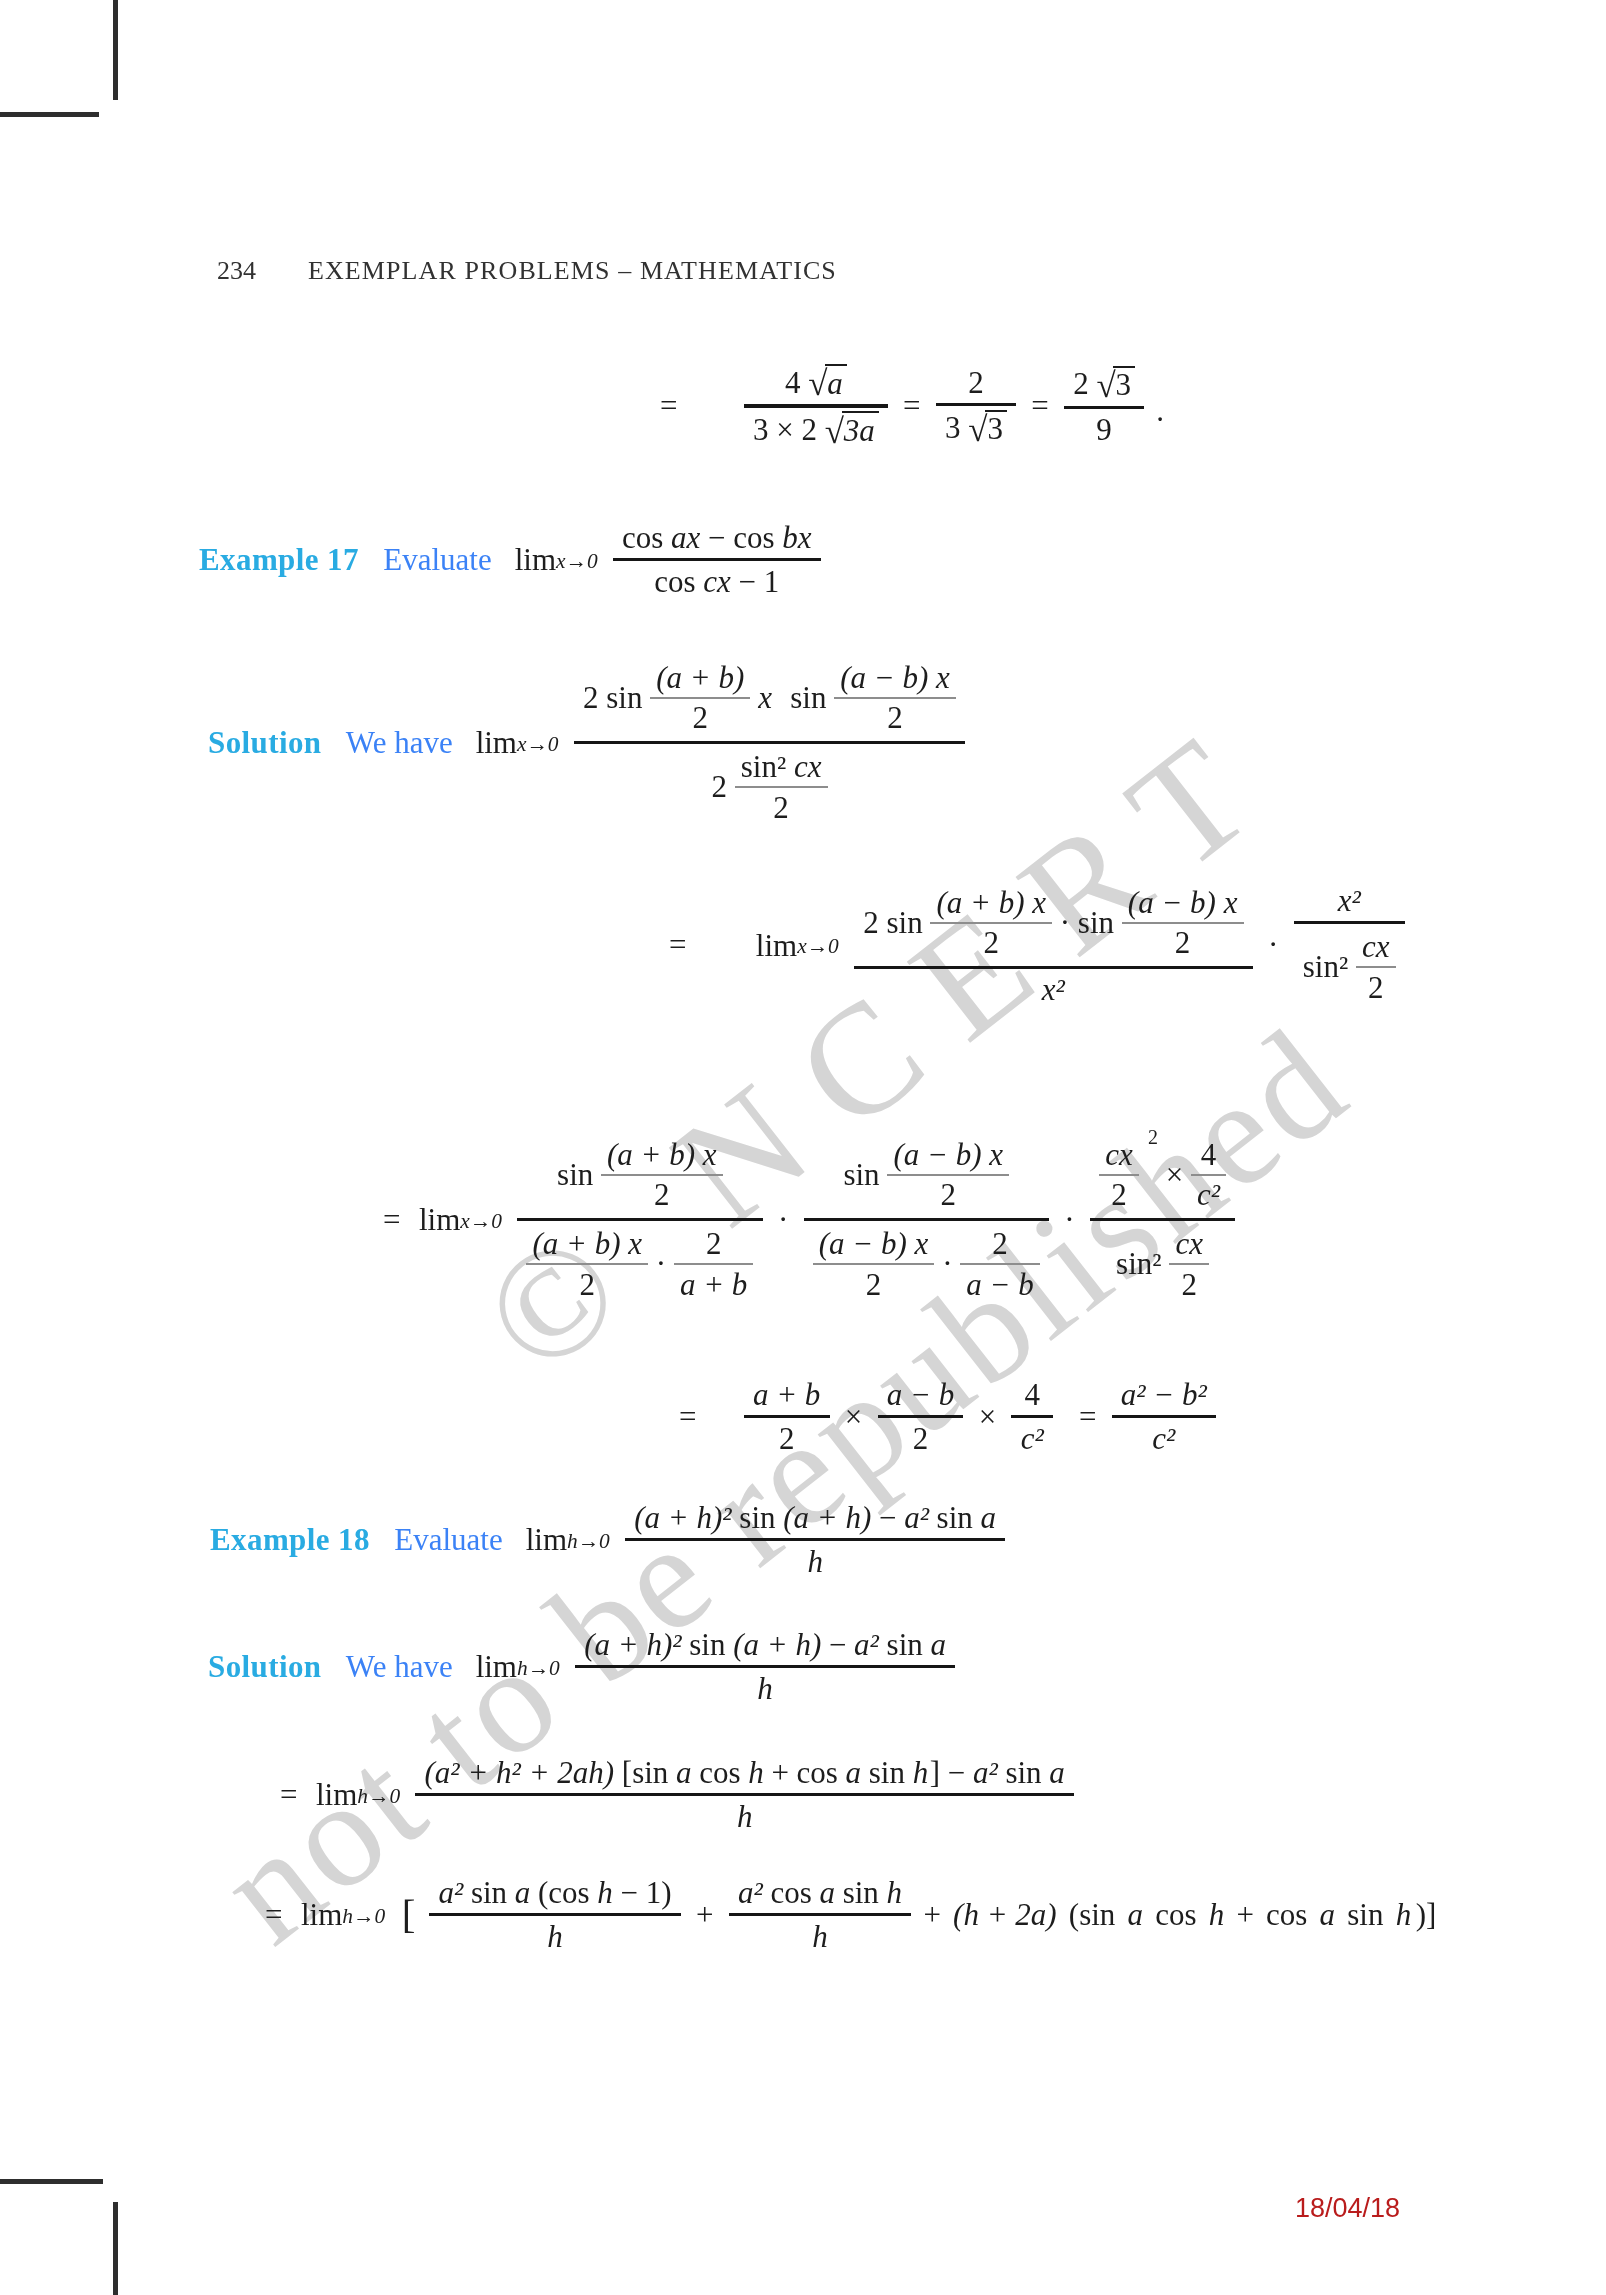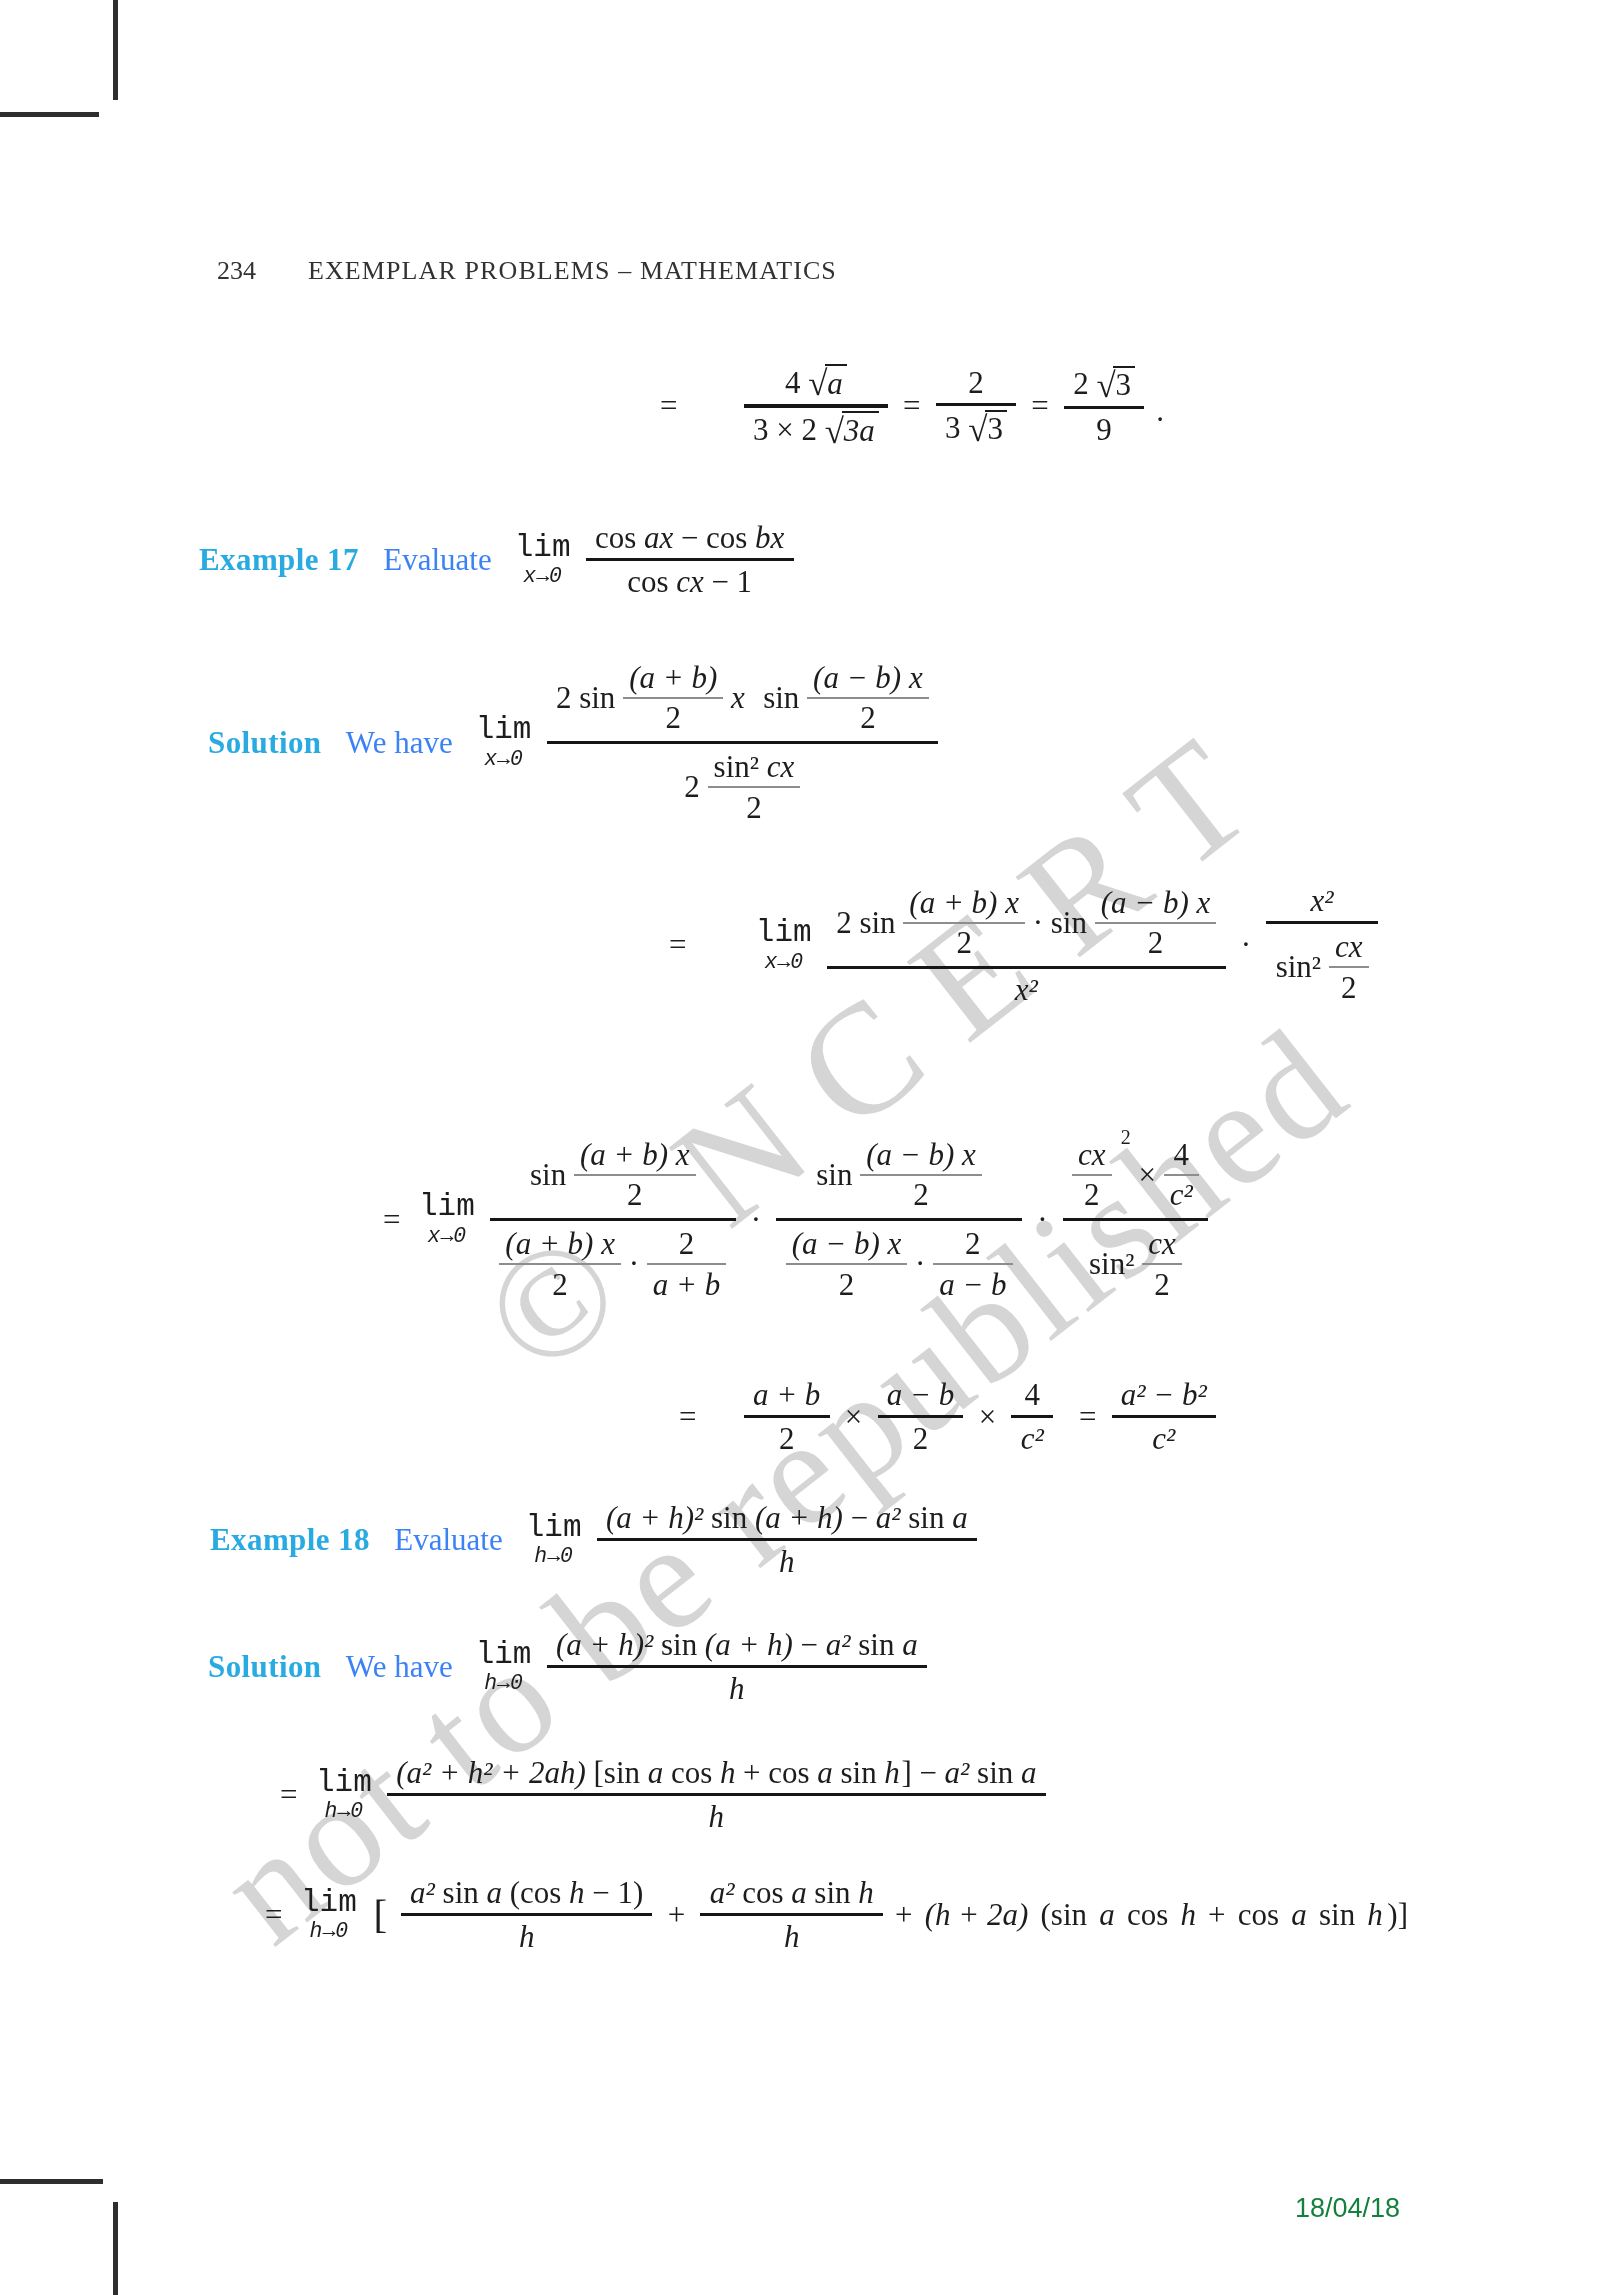--- a/index.html
+++ b/index.html
@@ -31,37 +31,37 @@
   .sign{margin:0 3.1px;font-style:normal;}
   .gapr{margin-right:54px;}
   .gapr2{margin-right:35px;}
 
   .frac{display:inline-flex;flex-direction:column;align-items:center;vertical-align:middle;}
   .num,.den{display:flex;align-items:center;justify-content:center;gap:7.7px;padding:3.8px 9.2px;line-height:1.08;}
   .bar{align-self:stretch;height:3.1px;background:#161616;}
   .frac.sm .bar{height:2.3px;background:#8d8d8d;}
   .frac.sm .num,.frac.sm .den{padding:2.3px 6.1px;text-align:right;}
 
-  .lim{display:inline-flex;flex-direction:column;align-items:center;line-height:1;margin:0 3.1px;font-family:Liberation Mono, monospace;}
+  .lim{display:inline-flex;flex-direction:row;align-items:center;line-height:1;margin:0 3.1px;}
   .limword{font-style:normal;}
   .limsub{font-size:21.4px;font-style:italic;margin-top:3.8px;}
 
   .exlabel{color:#29abe2;font-weight:bold;letter-spacing:0.4px;margin-right:12.2px;}
   .lead{color:#3b82f6;margin-right:7.7px;}
 
   .fsup{font-size:20px;font-style:normal;position:relative;top:-37px;margin-left:1.5px;}
   .bracket{font-size:41px;font-style:normal;margin:0 1.5px;}
   .low{align-self:flex-end;margin-bottom:23px;margin-left:0;}
 
   .radical{display:inline-flex;align-items:flex-end;}
   .sq{font-style:normal;font-size:35px;line-height:0.95;}
   .rod{border-top:2.3px solid #1b1b1b;line-height:1.1;padding:0.8px 3.8px 0 2.3px;margin-left:-2.3px;}
 
   .date{position:absolute;left:1295px;top:2193px;z-index:2;
-    font-family:"Liberation Sans",sans-serif;font-size:27px;color:#15803d;}
+    font-family:"Liberation Sans",sans-serif;font-size:27px;color:#b91c1c;}
 </style>
 </head>
 <body>
 
 <div class="crop crop-v-top"></div>
 <div class="crop crop-h-top"></div>
 <div class="crop crop-h-bot"></div>
 <div class="crop crop-v-bot"></div>
 
 <div class="watermark" id="wm1">© NCERT</div>

